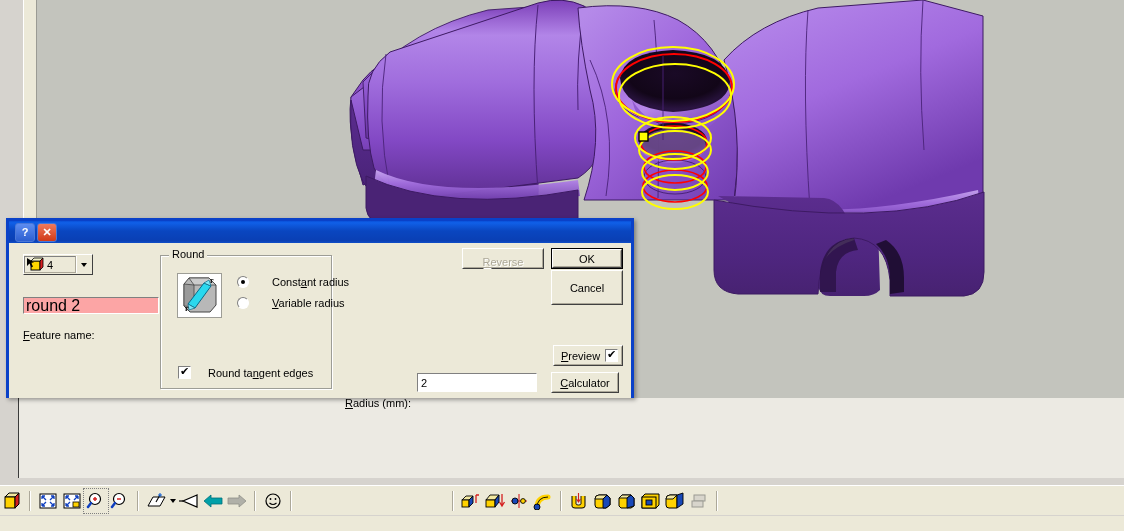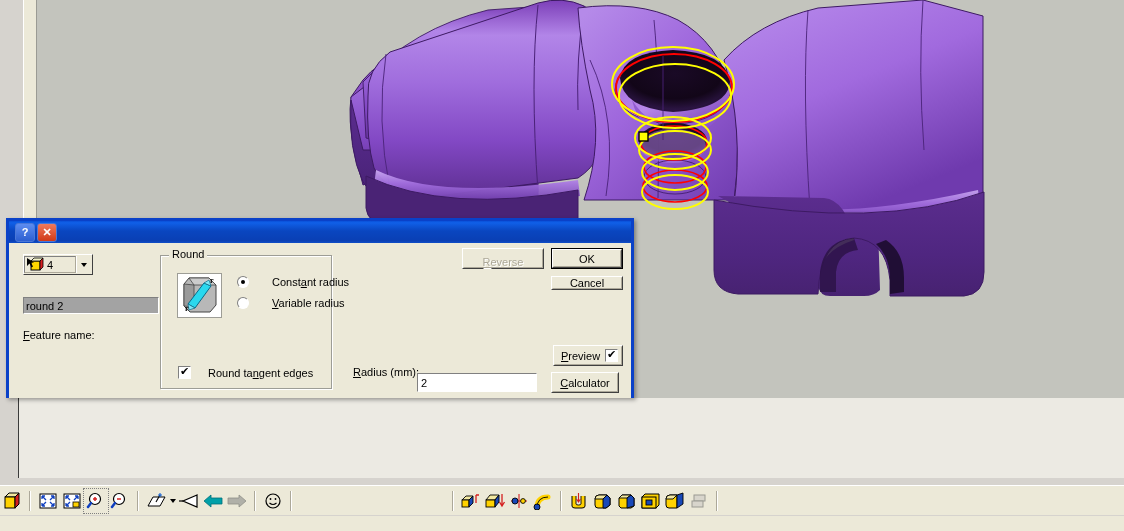--- a/index.html
+++ b/index.html
@@ -126,25 +126,25 @@
     border-left: 3px solid transparent;
     border-right: 3px solid transparent;
     border-top: 4px solid #000;
   }
   .lbl {
     position: absolute; font-size: 11px; color: #000;
   }
   .feature-label { left: 14px; top: 40px; margin-top: 46px; }
   .feature-input {
     position: absolute; left: 14px; top: 54px; width: 136px; height: 17px;
-    background: #a3a3a3;
+    background: #fca5a5;
     border: 1px solid #808080;
     border-right-color: #ffffff; border-bottom-color: #ffffff;
     box-sizing: border-box;
-    font-size: 11px; font-family: "Liberation Sans", sans-serif;
+    font-size: 16px; font-family: "Liberation Sans", sans-serif;
     padding: 1px 2px; color: #000;
     outline: none;
   }
 
   
   .group {
     position: absolute; left: 152px; top: 13px; width: 172px; height: 134px;
     border: 1px solid #ffffff;
     box-sizing: border-box;
   }
@@ -193,21 +193,21 @@
     content: "\2714";
     position: absolute; left: 1px; top: -2px;
     font-size: 11px; color: #000; line-height: 13px;
   }
   .check-row {
     position: absolute; display: flex; align-items: center; gap: 17px;
     font-size: 11px; color: #000;
   }
 
   
-  .radius-label { position: absolute; left: 345px; top: 366px; margin-left: 8px; }
+  .radius-label { position: absolute; left: 345px; top: 397px; }
   .radius-combo {
     position: absolute; left: 417px; top: 373px; width: 120px; height: 19px;
     background: #ffffff;
     border: 1px solid #808080;
     border-right-color: #ffffff; border-bottom-color: #ffffff;
     box-sizing: border-box;
     display: flex; align-items: center;
   }
   .radius-value {
     flex: 1; font-size: 11px; padding-left: 3px; color: #000;
@@ -251,21 +251,21 @@
     border-right-color: #404040; border-bottom-color: #404040;
   }
   .btn.default .inner2 {
     position: absolute; left: 1px; top: 1px; right: 1px; bottom: 1px;
     border: 1px solid #ece9d8;
     border-right-color: #aca899; border-bottom-color: #aca899;
     pointer-events: none;
   }
   .btn-reverse { left: 462px; top: 248px; width: 82px; height: 21px; }
   .btn-ok      { left: 551px; top: 248px; width: 72px; height: 21px; }
-  .btn-cancel  { left: 551px; top: 276px; width: 72px; height: 14px; text-align: center; }
+  .btn-cancel  { left: 551px; top: 270px; width: 72px; height: 35px; text-align: center; }
   .btn-preview { left: 553px; top: 345px; width: 70px; height: 21px;
                  justify-content: flex-start; padding-left: 7px; }
   .btn-calc    { left: 551px; top: 372px; width: 68px; height: 21px; text-align: center; }
   .preview-check {
     position: absolute; right: 4px; top: 3px;
   }
   .u { text-decoration: underline; }
 </style>
 </head>
 <body>

